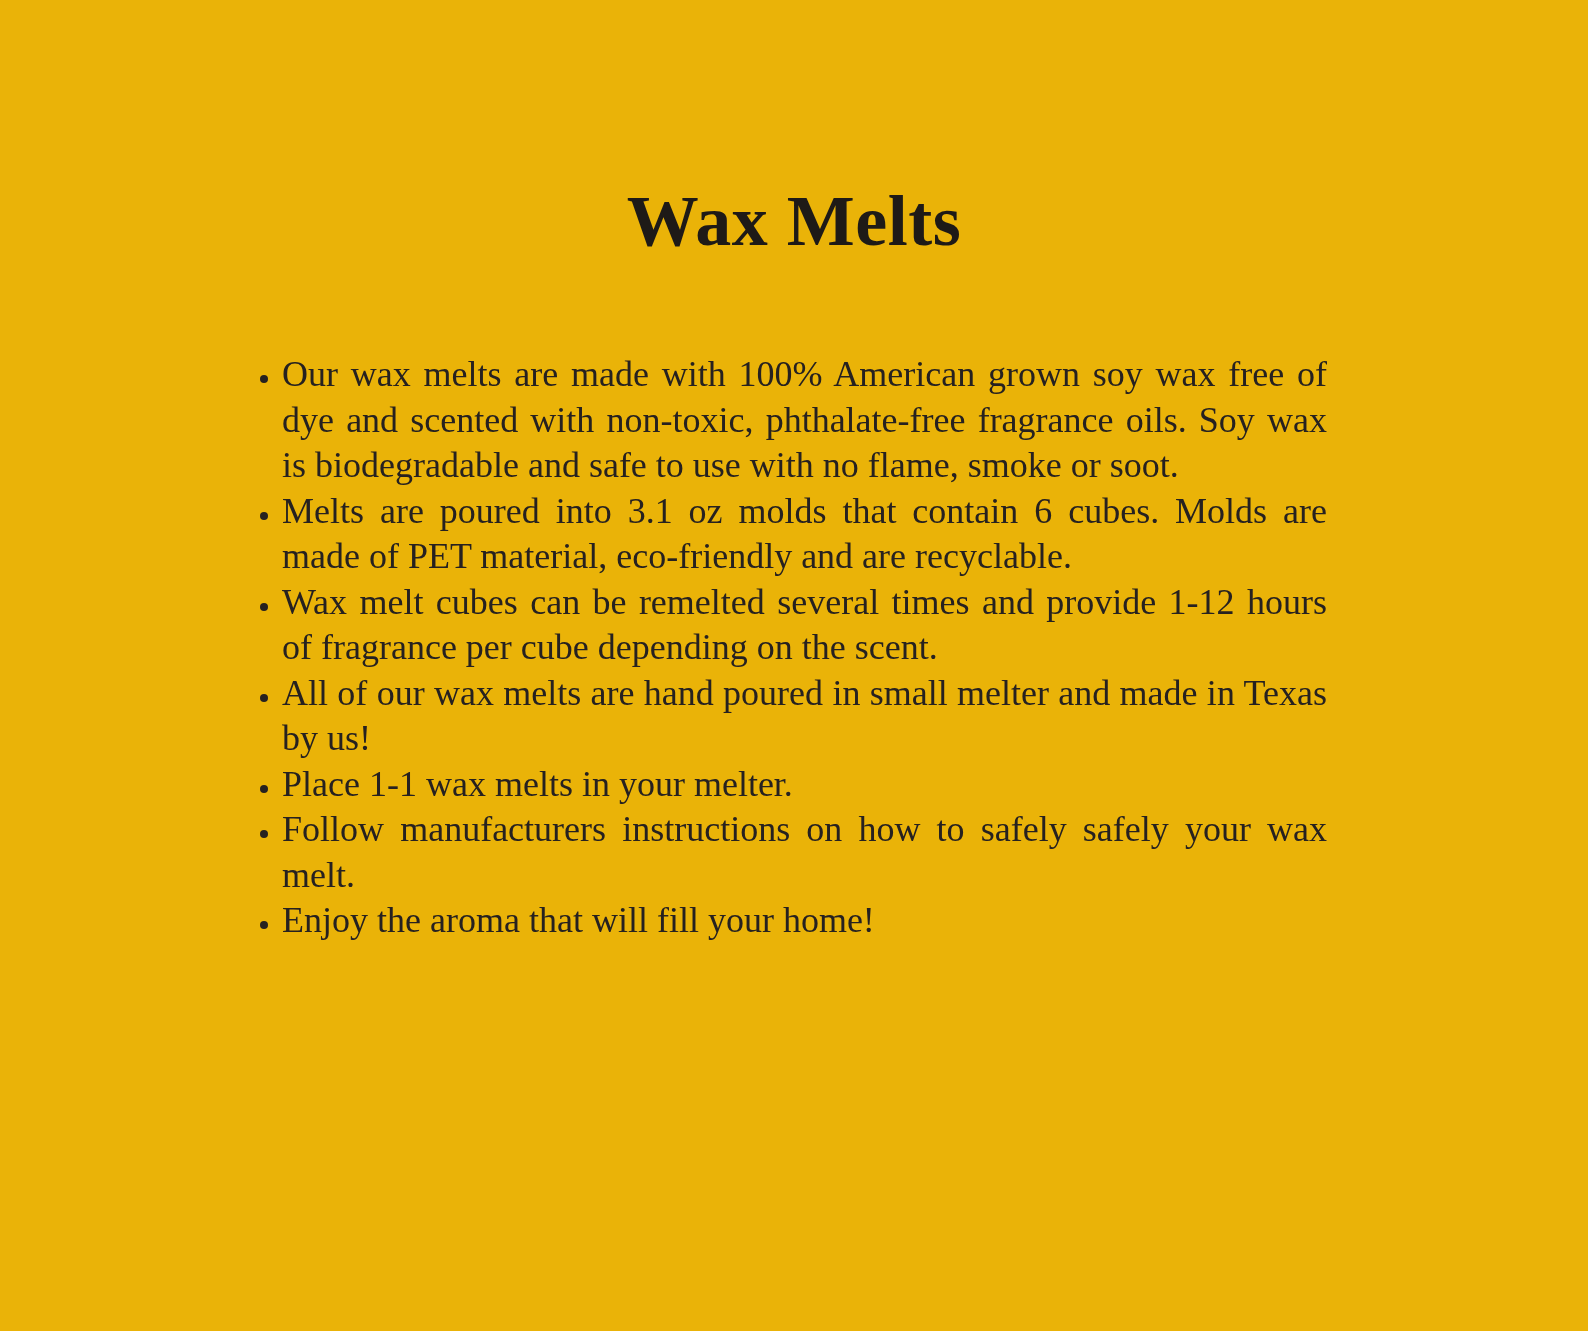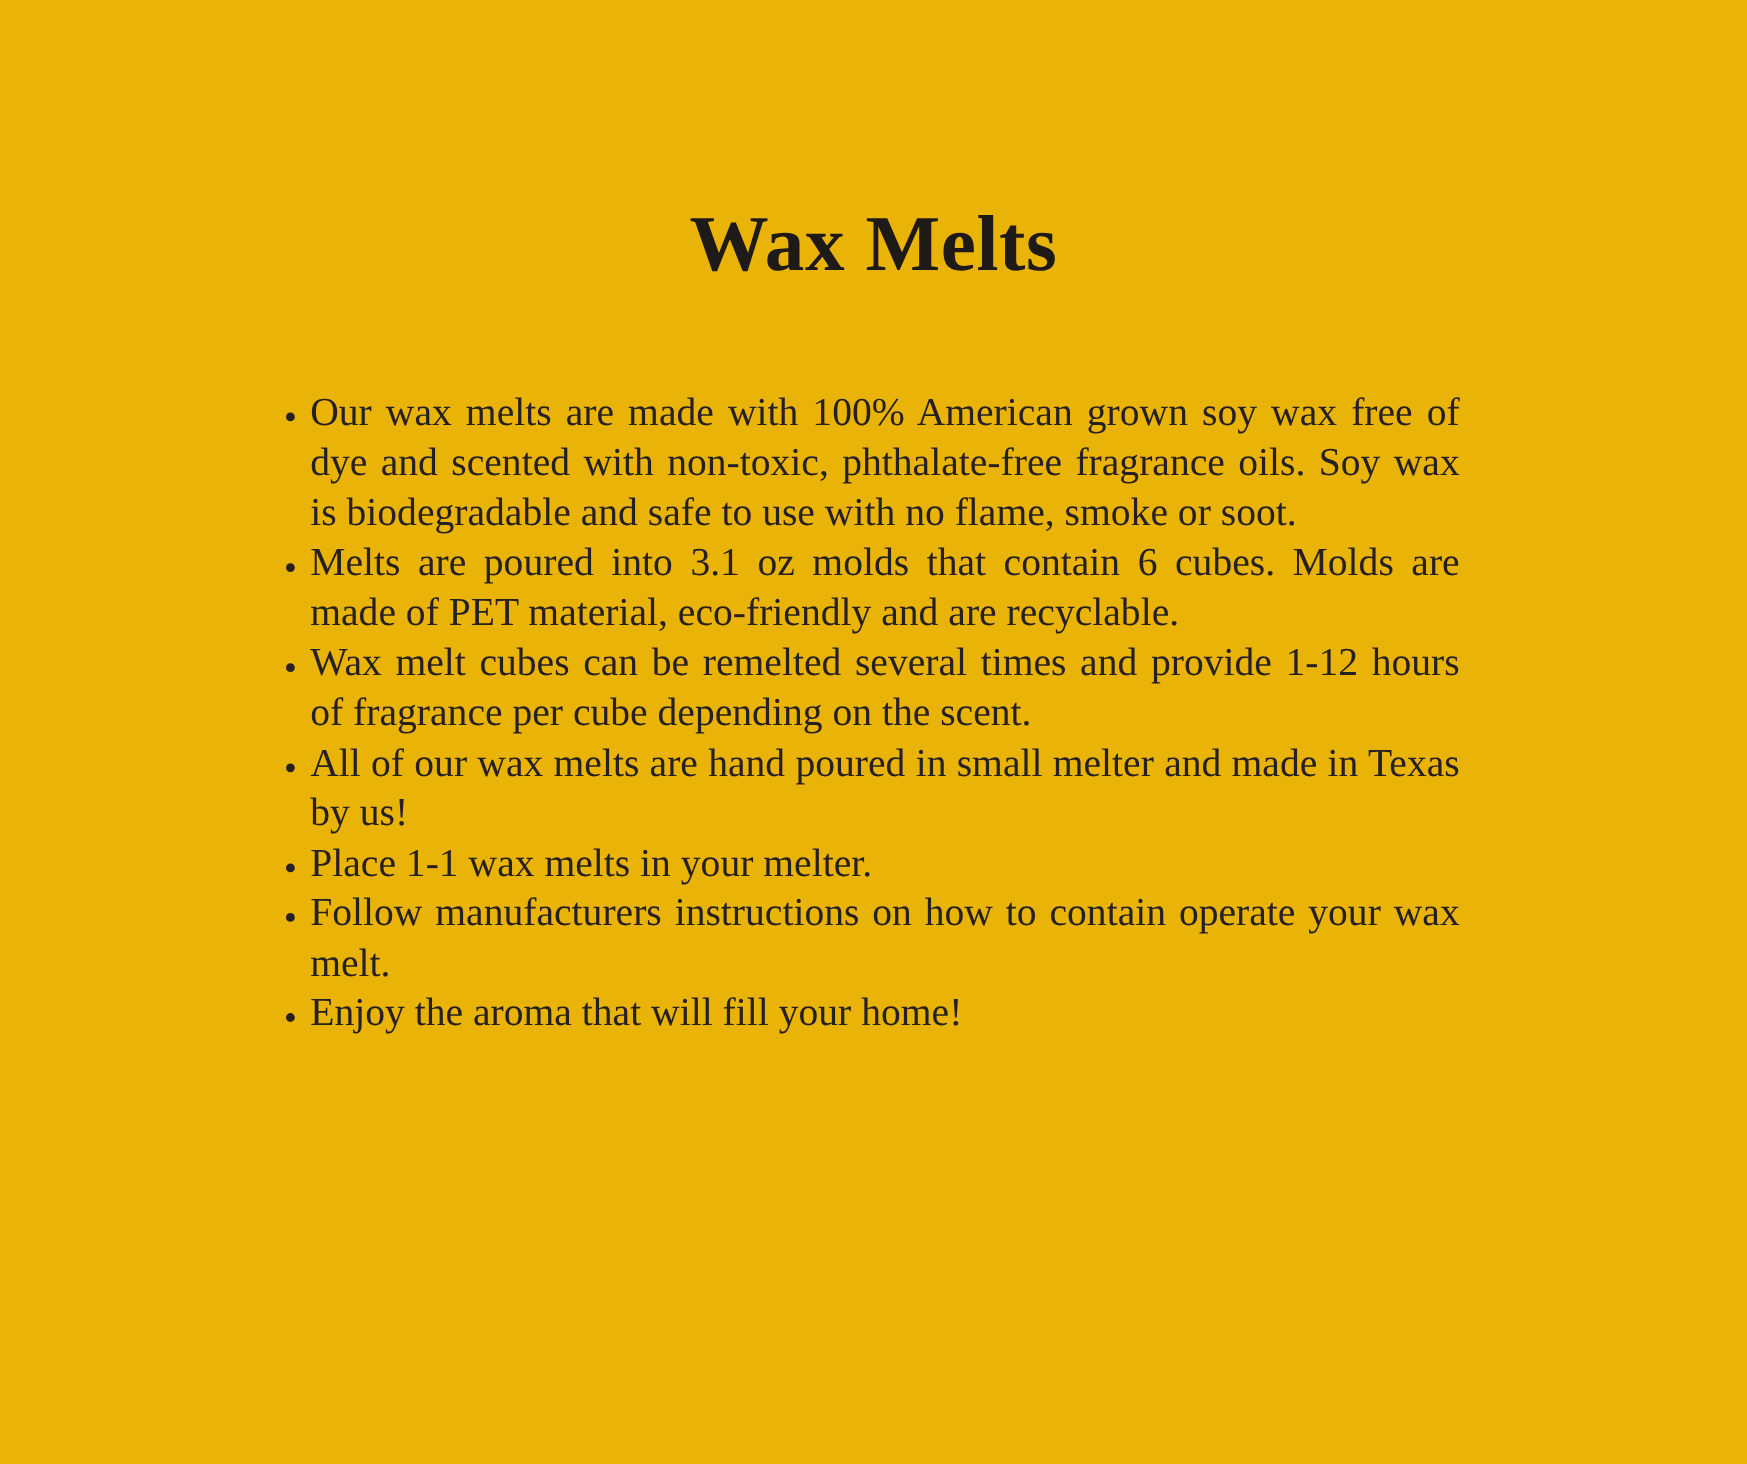--- a/index.html
+++ b/index.html
@@ -53,16 +53,16 @@
 
 <div class="page">
   <h1 class="title">Wax Melts</h1>
 
   <ul class="bullets">
     <li>Our wax melts are made with 100% American grown soy wax free of dye and scented with non-toxic, phthalate-free fragrance oils. Soy wax is biodegradable and safe to use with no flame, smoke or soot.</li>
     <li> Melts are poured into 3.1 oz molds that contain 6 cubes. Molds are made of PET material, eco-friendly and are recyclable.</li>
     <li> Wax melt cubes can be remelted several times and provide 1-12 hours of fragrance per cube depending on the scent.</li>
     <li>All of our wax melts are hand poured in small melter and made in Texas by us!</li>
     <li>Place 1-1 wax melts in your melter.</li>
-    <li>Follow manufacturers instructions on how to contain operate your wax melt.</li>
+    <li>Follow manufacturers instructions on how to safely safely your wax melt.</li>
     <li>Enjoy the aroma that will fill your home!</li>
   </ul>
 </div>
 
 </body></html>

